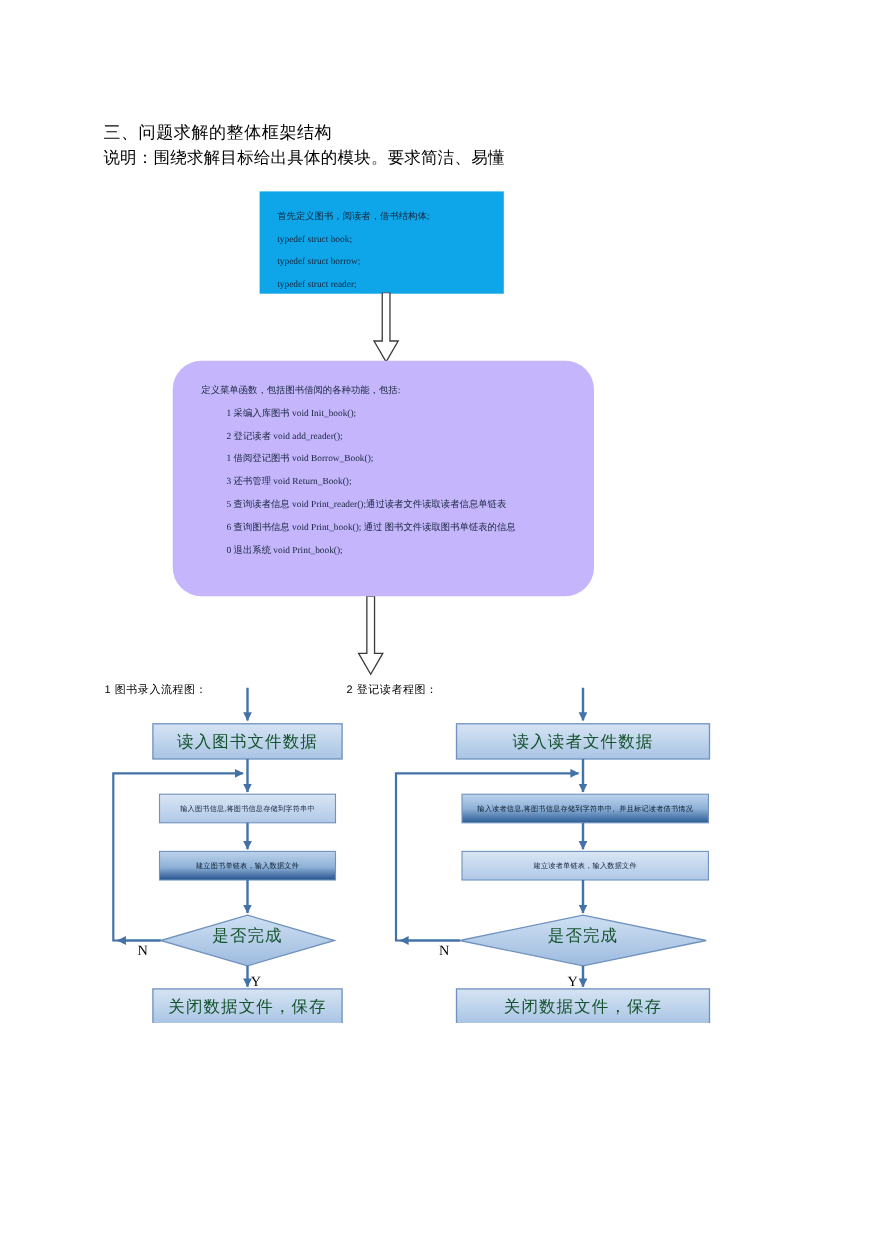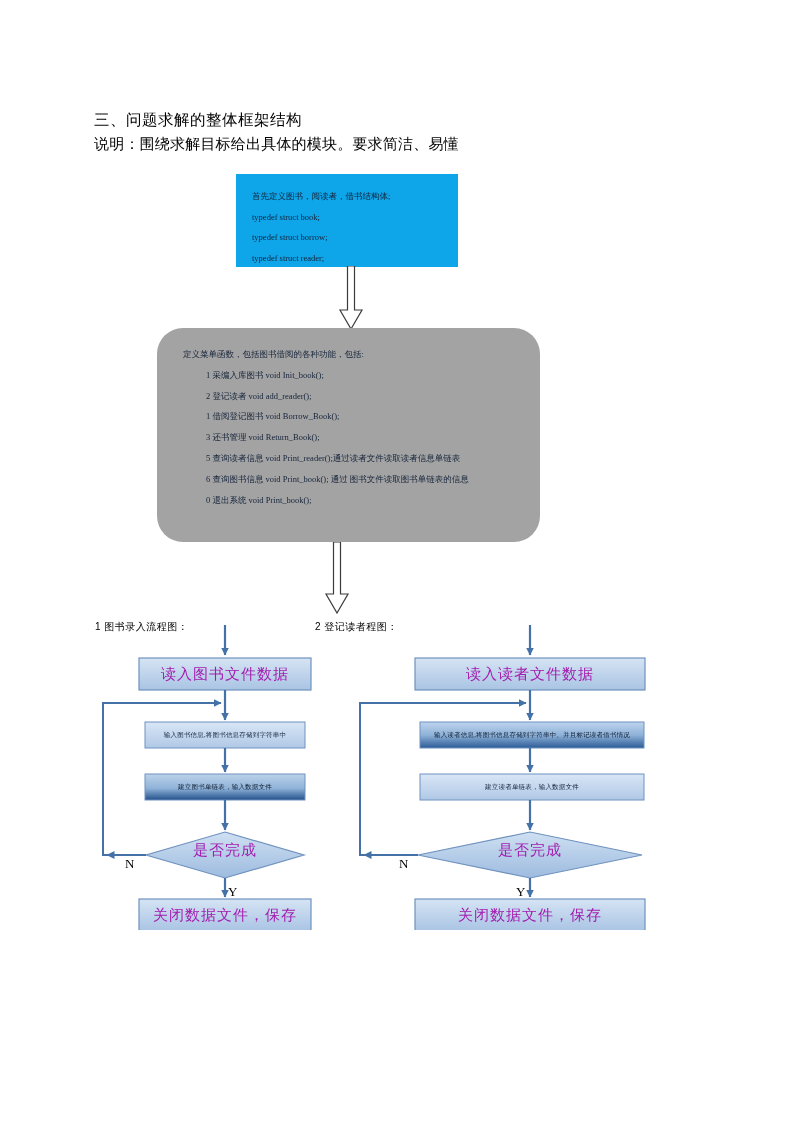--- a/index.html
+++ b/index.html
@@ -19,21 +19,21 @@
   
   #heading-block {
     position: absolute;
     left: 94px;
     top: 110px;
     width: 620px;
   }
   #section-heading {
     font-size: 15.5px;
     line-height: 22px;
-    font-family: Liberation Mono, monospace;
+    font-family: Liberation Serif, serif;
     letter-spacing: 0.5px;
   }
   #section-note {
     font-size: 15px;
     line-height: 20px;
     margin-top: 2px;
     letter-spacing: 0.2px;
   }
 
   
@@ -55,21 +55,21 @@
     white-space: nowrap;
   }
 
   
   #menu-box {
     position: absolute;
     left: 157px;
     top: 328px;
     width: 383px;
     height: 214px;
-    background: #a3a3a3;
+    background: #c4b5fd;
     border-radius: 26px;
     box-sizing: border-box;
     padding: 16px 0 0 26px;
   }
   #menu-box .mline {
     font-size: 8.5px;
     line-height: 20.8px;
     color: #15243a;
     white-space: nowrap;
   }
@@ -98,21 +98,21 @@
     position: absolute;
     display: flex;
     align-items: center;
     justify-content: center;
     text-align: center;
     box-sizing: border-box;
     pointer-events: none;
   }
   .node-text.big   { font-size: 15px; letter-spacing: 1px; }
   .node-text.small { font-size: 6.5px; letter-spacing: .2px; color:#10203a; }
-  .node-text.dark  { color: #a21caf; }
+  .node-text.dark  { color: #14532d; }
 
   .branch-label {
     position: absolute;
     font-size: 13px;
     font-family: "Liberation Serif", "DejaVu Serif", serif;
   }
 </style>
 </head>
 <body>
 

